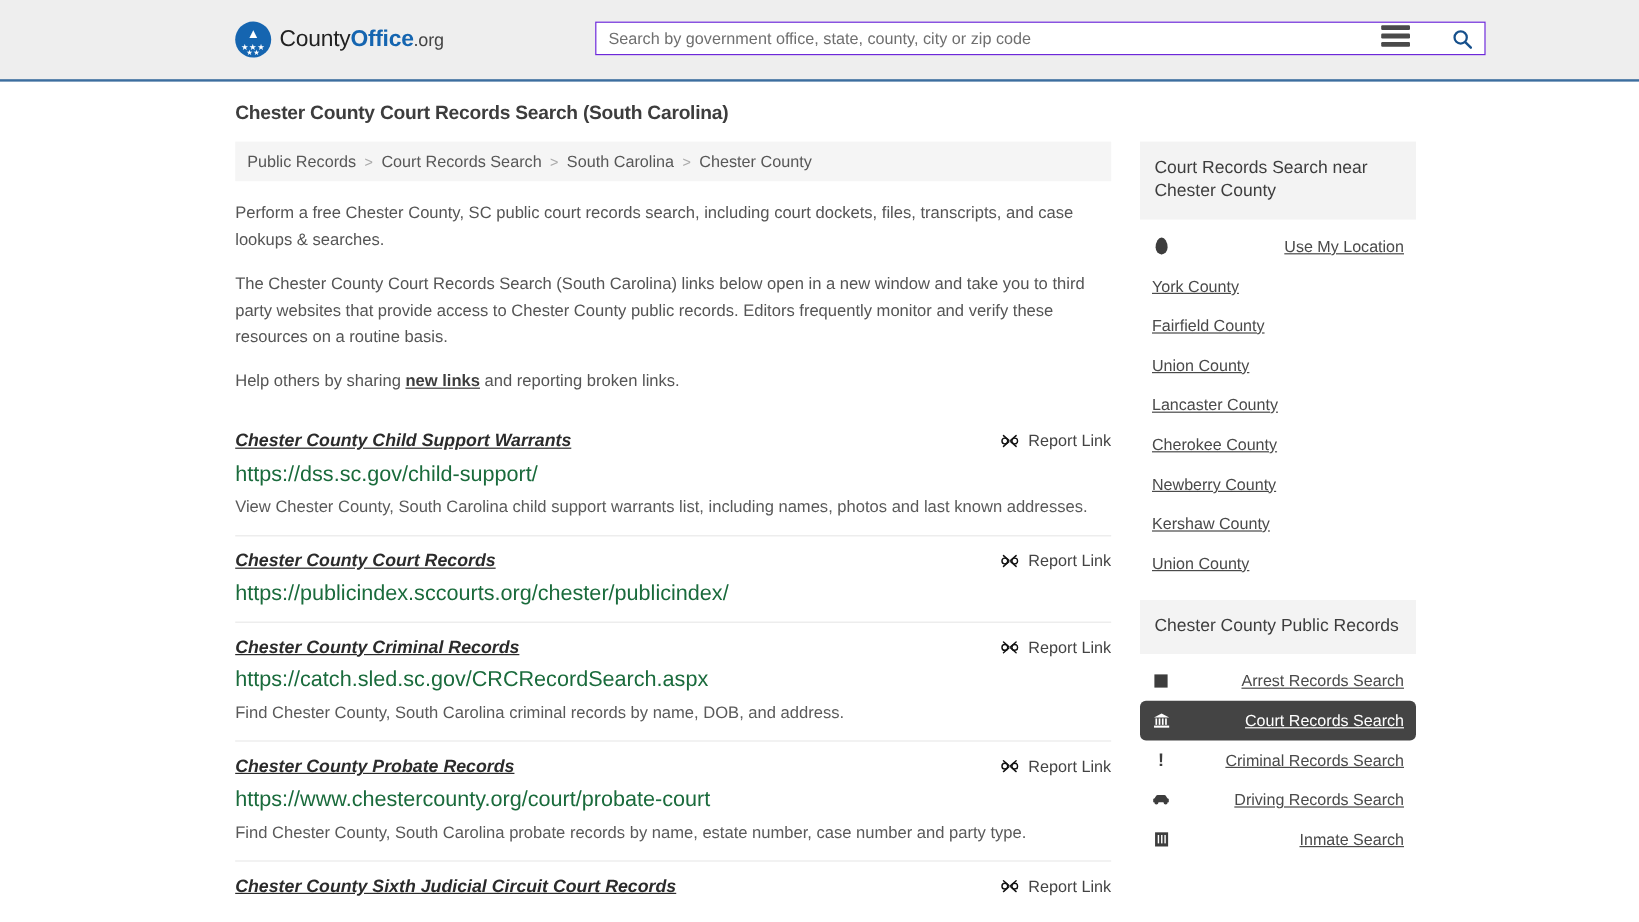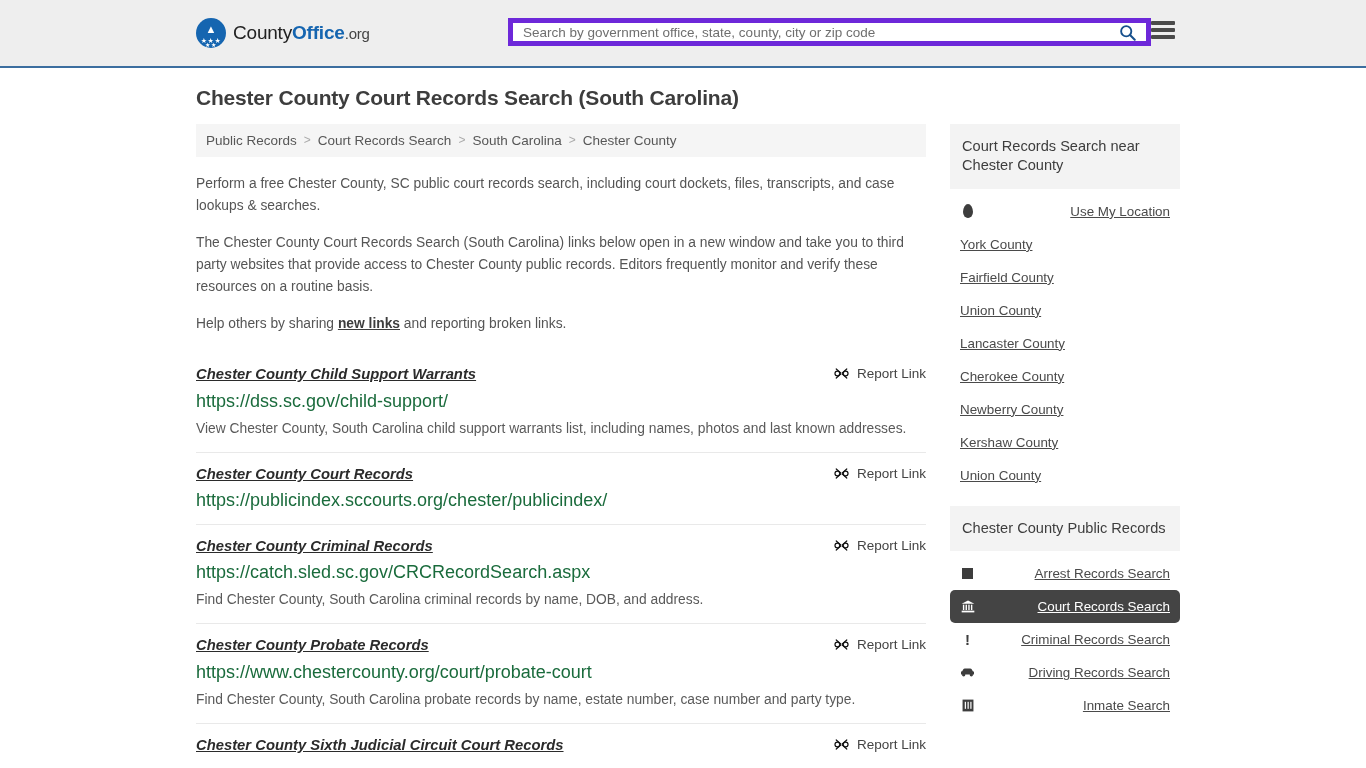--- a/index.html
+++ b/index.html
@@ -63,26 +63,26 @@
     letter-spacing: -0.2px;
     color: #222222;
     white-space: nowrap;
   }
   .brand-text .b { color: #1565b0; font-weight: bold; }
   .brand-text .c { font-weight: 400; }
   .brand-text .tld { font-size: 15px; color: #444; }
 
   .search-wrap {
     position: absolute;
-    left: 508px;
+    left: 496px;
     top: 18px;
-    width: 643px;
+    width: 742px;
     height: 28px;
     background: #ffffff;
-    border: 5px solid #6d28d9;
+    border: 1px solid #6d28d9;
     display: flex;
     align-items: center;
   }
   .search-input {
     flex: 1;
     border: 0;
     outline: none;
     font-family: "Liberation Sans", sans-serif;
     font-size: 13.5px;
     color: #333;
@@ -127,34 +127,35 @@
   }
   .columns {
     display: flex;
     gap: 24px;
     padding-top: 20px;
   }
   .main-col { width: 730px; flex: 0 0 730px; }
   .side-col { width: 230px; flex: 0 0 230px; }
 
   h1.page-title {
-    font-size: 21px;
+    font-size: 16px;
     font-weight: bold;
     color: #3d3d3d;
     margin: 0 0 14px 0;
     letter-spacing: -0.2px;
   }
 
   
   .breadcrumb {
     background: #f5f5f5;
     padding: 9px 10px;
     font-size: 13.5px;
     color: #666666;
     display: flex;
+    align-items: center;
     flex-wrap: wrap;
     gap: 0;
   }
   .breadcrumb a {
     color: #575757;
     text-decoration: none;
   }
   .breadcrumb .sep {
     color: #aaaaaa;
     margin: 0 7px;

